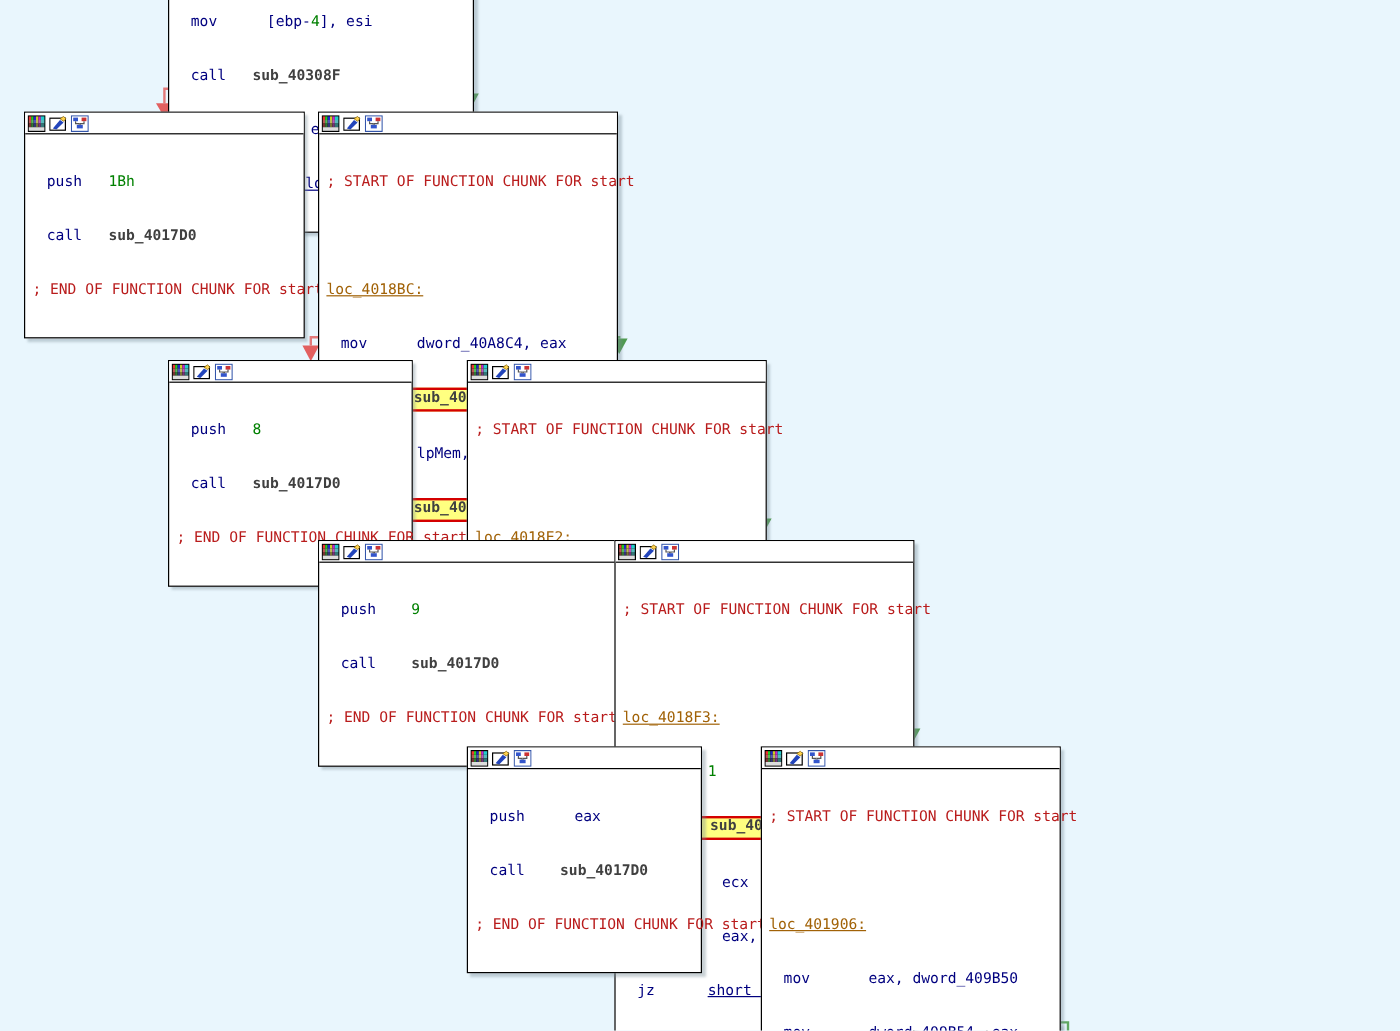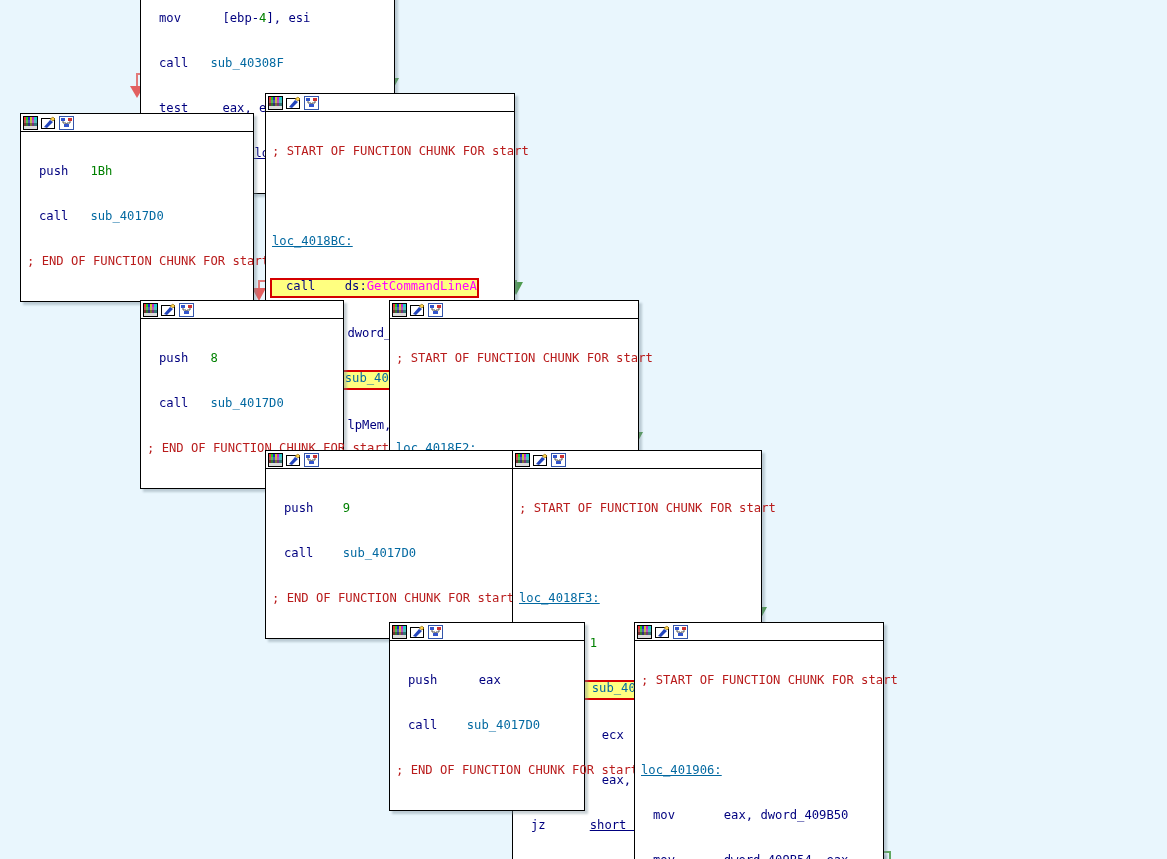--- a/index.html
+++ b/index.html
@@ -63,22 +63,22 @@
     box-sizing: content-box;
     display: inline-block;
     position: relative;
     top: -1px;
   }
   .hlwrap { display: block; height: 17px; }
 
   .mn  { color: #00007f; padding-left: 12px; }         
   .num { color: #008000; }         
   .cmt { color: #b91c1c; }         
-  .loc { color: #0369a1; text-decoration: underline; }  
-  .ref { color: #0369a1; }         
+  .loc { color: #a16207; text-decoration: underline; }  
+  .ref { color: #404040; font-weight: bold; }         
   .api { color: #ff00ff; }         
   .xref{ color: #00007f; text-decoration: underline; }
 
   
   .edge { position: absolute; z-index: 1; }
   .edge svg { display: block; overflow: visible; }
 </style>
 </head>
 <body>
 
@@ -123,21 +123,21 @@
 
   <div class="node" style="left:140px; top:-22px; width:255px;">
     <div class="node-body">
       <span class="line"><span class="mn">mov</span>    <span class="mn">[ebp-<span class="num">4</span>], esi</span></span>
       <span class="line"><span class="mn">call</span>   <span class="ref">sub_40308F</span></span>
       <span class="line"><span class="mn">test</span>   <span class="mn">eax, eax</span></span>
       <span class="line"><span class="mn">jns</span>    <span class="xref">short loc_4018BC</span></span>
     </div>
   </div>
 
-  <div class="node" style="left:20px; top:93px; width:234px;margin-top:20px;">
+  <div class="node" style="left:20px; top:93px; width:234px;">
     <div class="node-titlebar">
       <svg class="ticon" viewBox="0 0 15 14">
           <rect x="0" y="0" width="15" height="14" fill="#000"></rect>
           <rect x="1" y="1" width="2" height="3" fill="#e33"></rect>
           <rect x="3" y="1" width="2" height="3" fill="#2c2"></rect>
           <rect x="5" y="1" width="2" height="3" fill="#22c"></rect>
           <rect x="7" y="1" width="2" height="3" fill="#cc2"></rect>
           <rect x="9" y="1" width="2" height="3" fill="#c2c"></rect>
           <rect x="11" y="1" width="3" height="3" fill="#2cc"></rect>
           <rect x="1" y="4" width="2" height="3" fill="#b55"></rect>
@@ -210,21 +210,20 @@
           <rect x="9" y="2" width="4" height="3" fill="#cc3333"></rect>
           <rect x="5" y="8" width="5" height="3" fill="#3355cc"></rect>
           <path d="M4 5 L4 7 L7 7 L7 8" stroke="#555" fill="none"></path>
           <path d="M11 5 L11 7 L8 7 L8 8" stroke="#555" fill="none"></path>
         </svg>
     </div>
     <div class="node-body">
       <span class="line cmt">; START OF FUNCTION CHUNK FOR start</span>
       <span class="line"> </span>
       <span class="line"><span class="loc">loc_4018BC:</span></span>
-      <span class="hlwrap"><span class="line hl"><span class="mn">call</span>    ds:<span class="api">GetCommandLineA</span></span></span>
       <span class="line"><span class="mn">mov</span>    <span class="mn">dword_40A8C4, eax</span></span>
       <span class="hlwrap"><span class="line hl"><span class="mn">call</span>    <span class="ref">sub_402FF8</span></span></span>
       <span class="line"><span class="mn">mov</span>    <span class="mn">lpMem, eax</span></span>
       <span class="hlwrap"><span class="line hl"><span class="mn">call</span>    <span class="ref">sub_402F3D</span></span></span>
       <span class="line"><span class="mn">test</span>    <span class="mn">eax, eax</span></span>
       <span class="line"><span class="mn">jns</span>     <span class="xref">short loc_4018E2</span></span>
     </div>
   </div>
 
   <div class="node" style="left:140px; top:300px; width:204px;">

